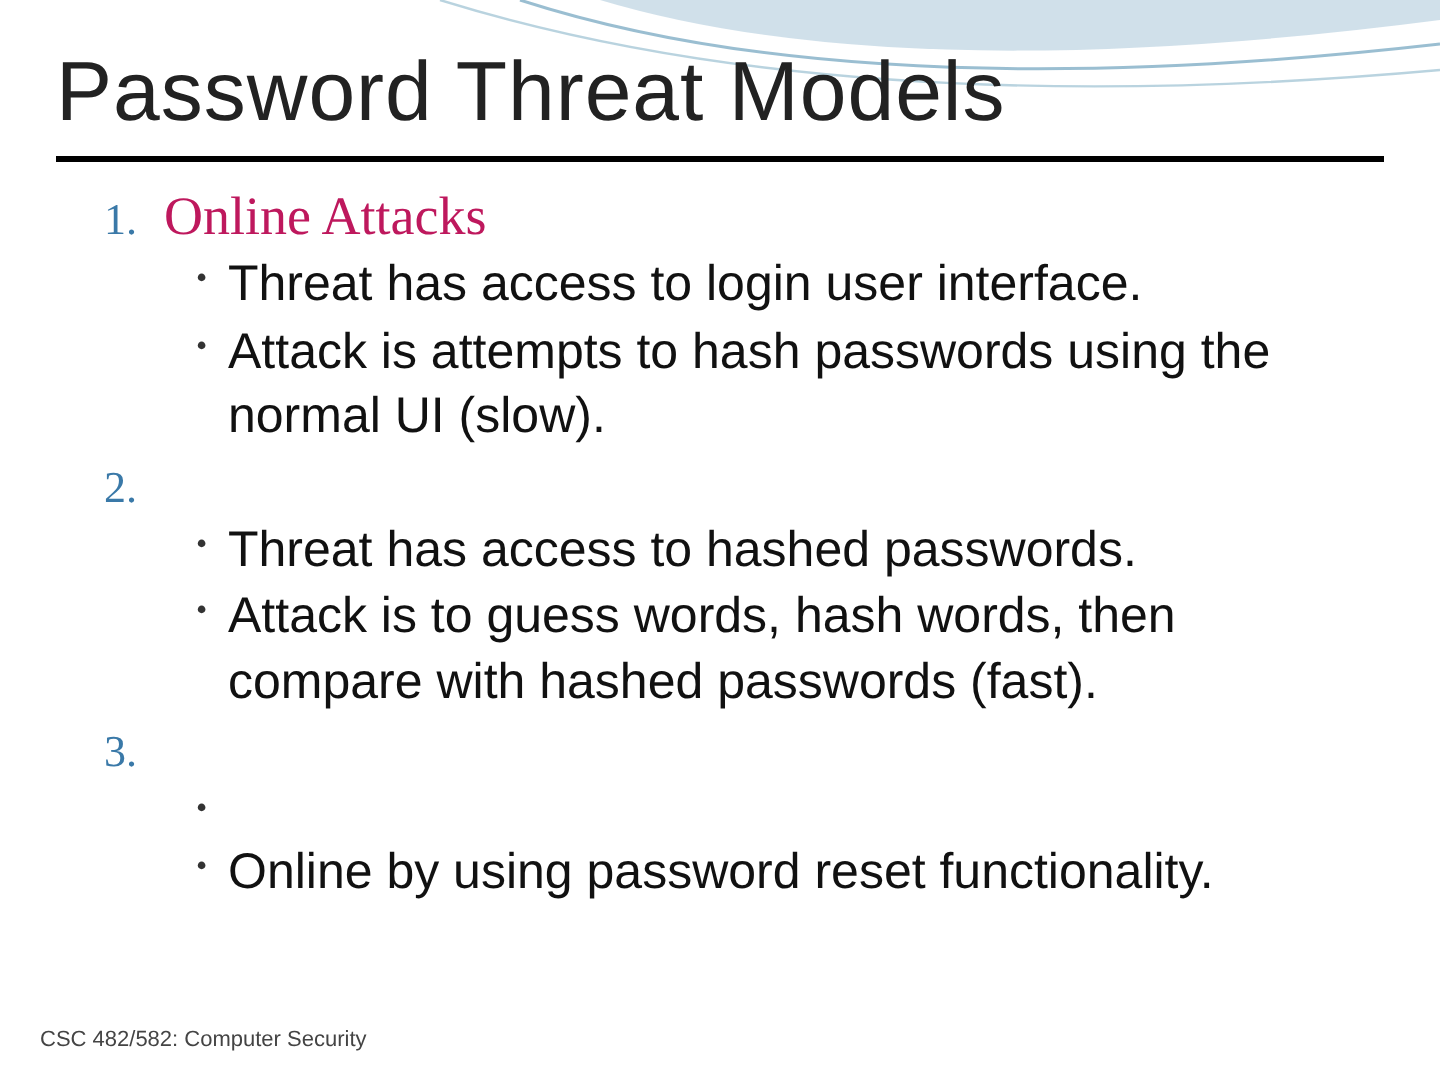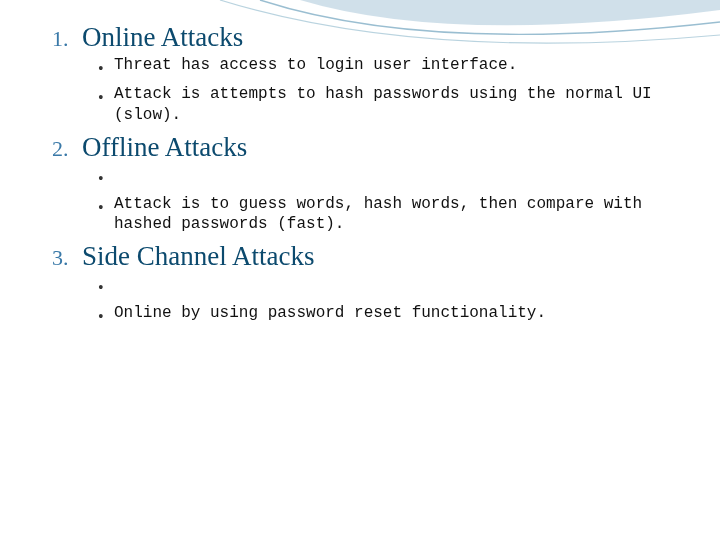--- a/index.html
+++ b/index.html
@@ -44,21 +44,21 @@
   .num-item:first-child { margin-top: 0; }
   .num {
     font-family: Georgia, serif;
     font-size: 22px;
     color: #3a79a8;
     min-width: 30px;
   }
   .num-label {
     font-family: Georgia, serif;
     font-size: 27px;
-    color: #0c4a6e;
+    color: #be185d;
   }
 
   .sub-list {
     margin-left: 46px;
     margin-top: 2px;
     margin-bottom: 6px;
   }
   .bullet-row {
     display: flex;
     align-items: flex-start;
@@ -66,22 +66,22 @@
   }
   .dot {
     font-size: 16px;
     color: #333;
     line-height: 28px;
     width: 16px;
     flex-shrink: 0;
     text-align: left;
   }
   .bullet-text {
-    font-family: Liberation Mono, monospace;
-    font-size: 16px;
+    font-family: Liberation Sans, sans-serif;
+    font-size: 25px;
     color: #111;
     line-height: 1.3;
   }
 
   .footer {
     position: absolute;
     bottom: 14px;
     left: 20px;
     font-family: Arial, Helvetica, sans-serif;
     font-size: 11px;
@@ -91,61 +91,62 @@
 </head>
 <body>
 
 <svg class="curves" viewBox="0 0 720 80" preserveAspectRatio="none">
   <path d="M 300 0 Q 450 45 720 10 L 720 0 Z" fill="#a9c7d8" opacity="0.55"></path>
   <path d="M 260 0 Q 430 55 720 22" fill="none" stroke="#6fa3bd" stroke-width="1.5" opacity="0.7"></path>
   <path d="M 220 0 Q 420 62 720 35" fill="none" stroke="#8ab6c9" stroke-width="1.2" opacity="0.6"></path>
 </svg>
 
 <div class="slide">
+  <h1 class="title">Password Threat Models</h1>
 
   <div class="content">
 
     <div class="num-item">
       <span class="num">1.</span>
       <span class="num-label">Online Attacks</span>
     </div>
     <div class="sub-list">
       <div class="bullet-row">
         <span class="dot">•</span>
         <span class="bullet-text">Threat has access to login user interface.</span>
       </div>
       <div class="bullet-row">
         <span class="dot">•</span>
         <span class="bullet-text">Attack is attempts to hash passwords using the normal UI (slow).</span>
       </div>
     </div>
 
     <div class="num-item">
       <span class="num">2.</span>
-      <span class="num-label">Offline Attacks</span>
     </div>
     <div class="sub-list">
       <div class="bullet-row">
         <span class="dot">•</span>
+        <span class="bullet-text">Threat has access to hashed passwords.</span>
       </div>
       <div class="bullet-row">
         <span class="dot">•</span>
         <span class="bullet-text">Attack is to guess words, hash words, then compare with hashed passwords (fast).</span>
       </div>
     </div>
 
     <div class="num-item">
       <span class="num">3.</span>
-      <span class="num-label">Side Channel Attacks</span>
     </div>
     <div class="sub-list">
       <div class="bullet-row">
         <span class="dot">•</span>
       </div>
       <div class="bullet-row">
         <span class="dot">•</span>
         <span class="bullet-text">Online by using password reset functionality.</span>
       </div>
     </div>
 
   </div>
 
+  <div class="footer">CSC 482/582: Computer Security</div>
 </div>
 
 </body></html>

